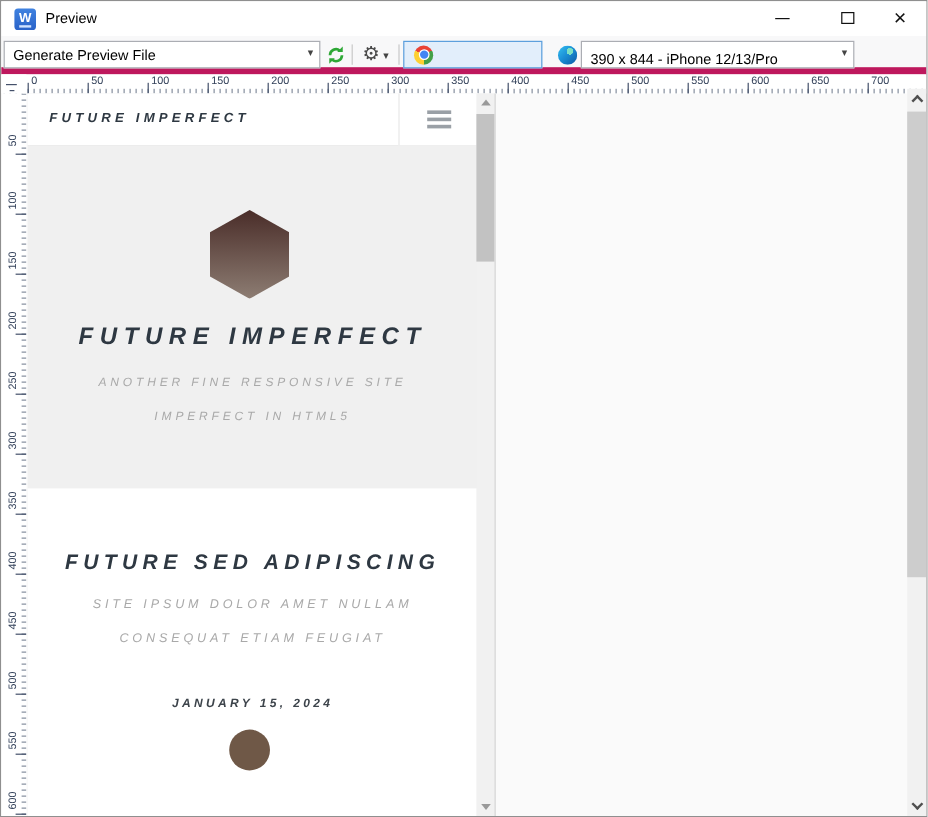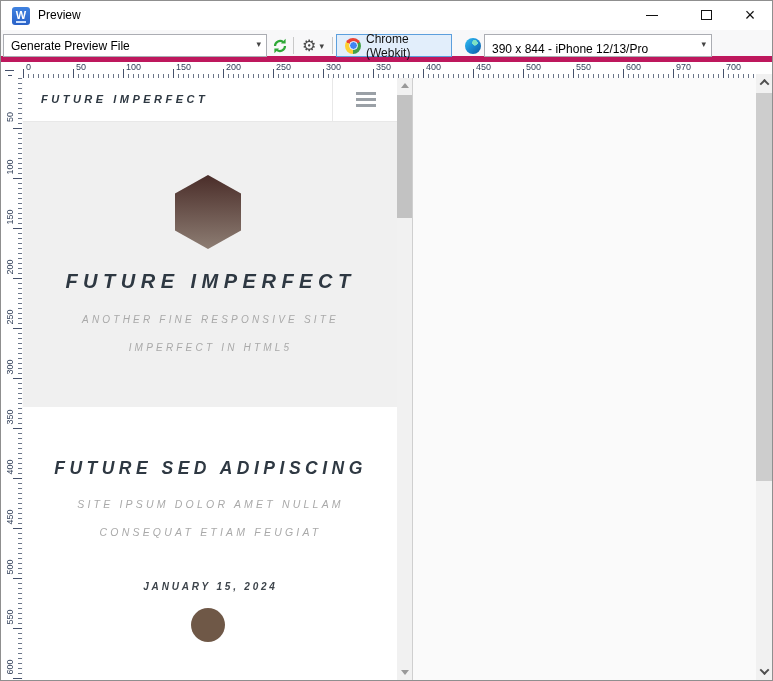--- a/index.html
+++ b/index.html
@@ -162,21 +162,20 @@
     <div class="tool-sep sep1"></div>
     <div class="tool-btn btn-settings">
       <span class="gear-glyph">⚙</span>
       <span class="tiny-caret">▾</span>
     </div>
     <div class="tool-sep sep2"></div>
     <div class="browser-btn btn-chrome">
       <span class="chrome-icon">
           <span class="center"></span>
         </span>
-      <span>Chrome (Webkit)</span>
     </div>
     <div class="browser-btn btn-edge">
       <span class="edge-icon"></span>
       <span>Edge</span>
     </div>
     <div class="tool-sep sep3"></div>
     <div class="combo combo-device">
       <span>390 x 844 - iPhone 12/13/Pro</span>
       <span class="caret">▾</span>
     </div>
@@ -203,21 +202,21 @@
       <span class="hnum" style="left: 425px;">400</span>
       <div class="htick" style="left: 472px;"></div>
       <span class="hnum" style="left: 475px;">450</span>
       <div class="htick" style="left: 522px;"></div>
       <span class="hnum" style="left: 525px;">500</span>
       <div class="htick" style="left: 572px;"></div>
       <span class="hnum" style="left: 575px;">550</span>
       <div class="htick" style="left: 622px;"></div>
       <span class="hnum" style="left: 625px;">600</span>
       <div class="htick" style="left: 672px;"></div>
-      <span class="hnum" style="left: 675px;">970</span>
+      <span class="hnum" style="left: 675px;">650</span>
       <div class="htick" style="left: 722px;"></div>
       <span class="hnum" style="left: 725px;">700</span>
     </div>
   <div class="ruler-corner"></div>
   <div class="vruler">
       <div class="vtick" style="top: 50px;"></div>
       <span class="vnum" style="top: 34px;">50</span>
       <div class="vtick" style="top: 100px;"></div>
       <span class="vnum" style="top: 84px;">100</span>
       <div class="vtick" style="top: 150px;"></div>

